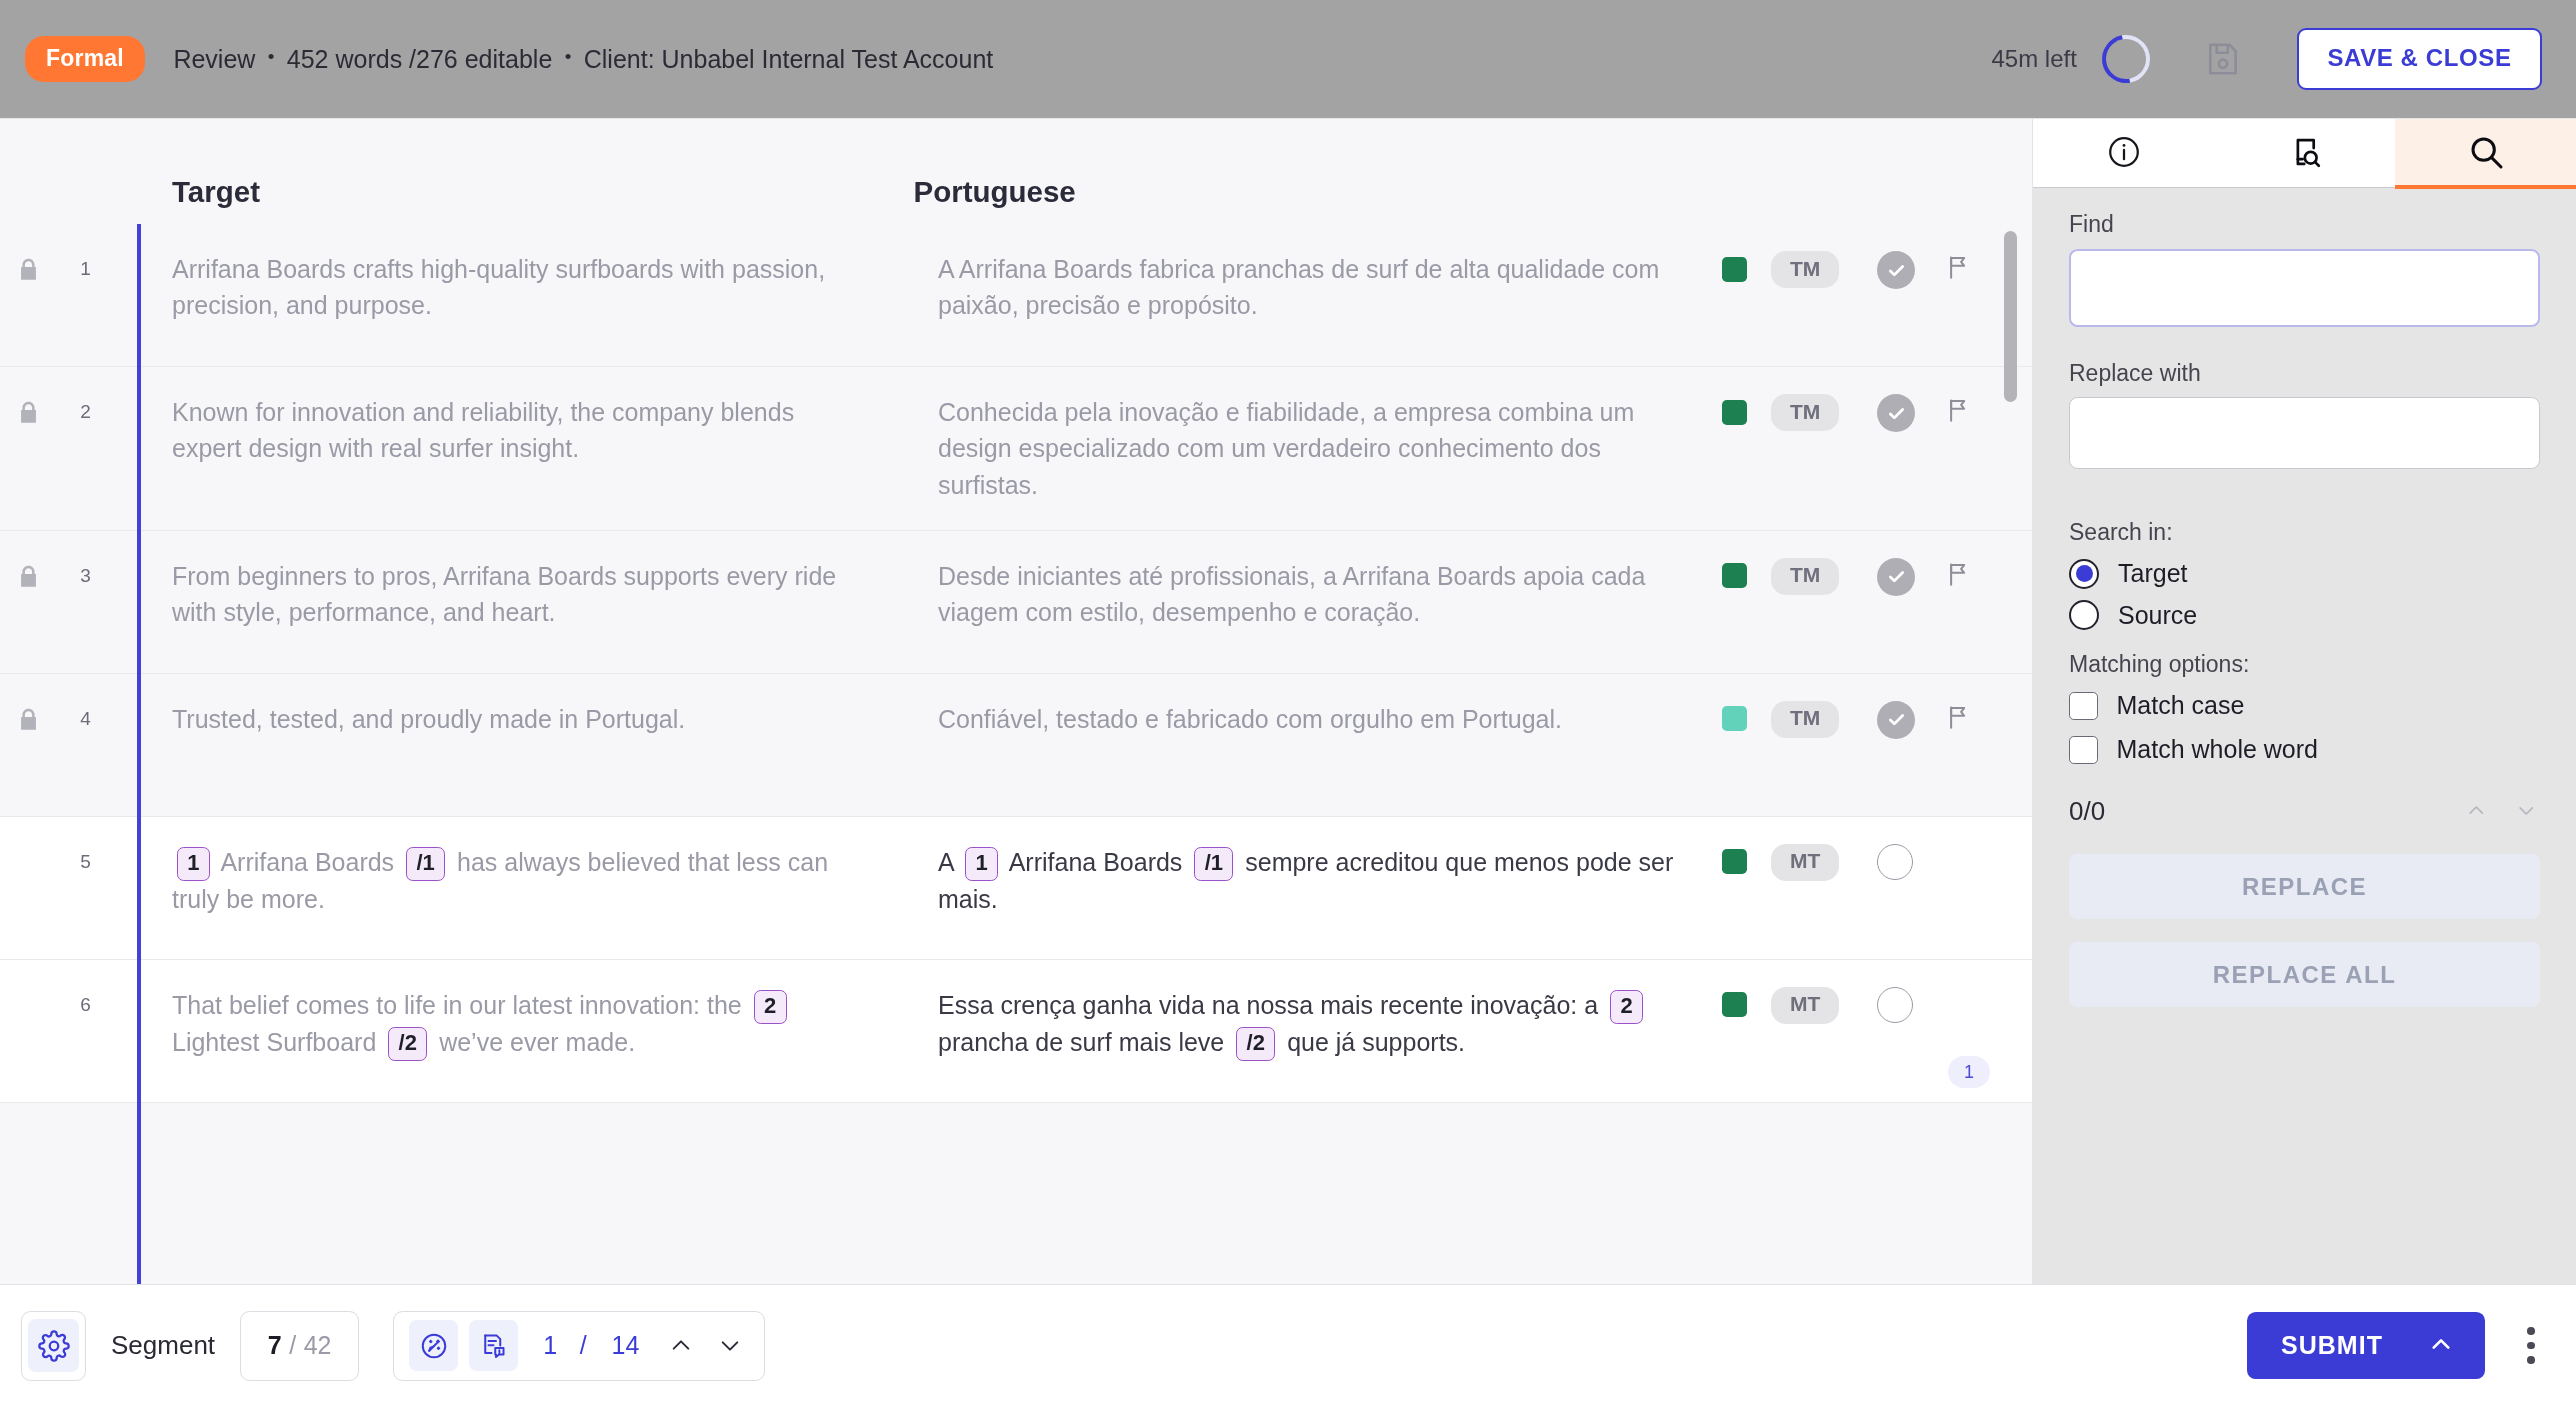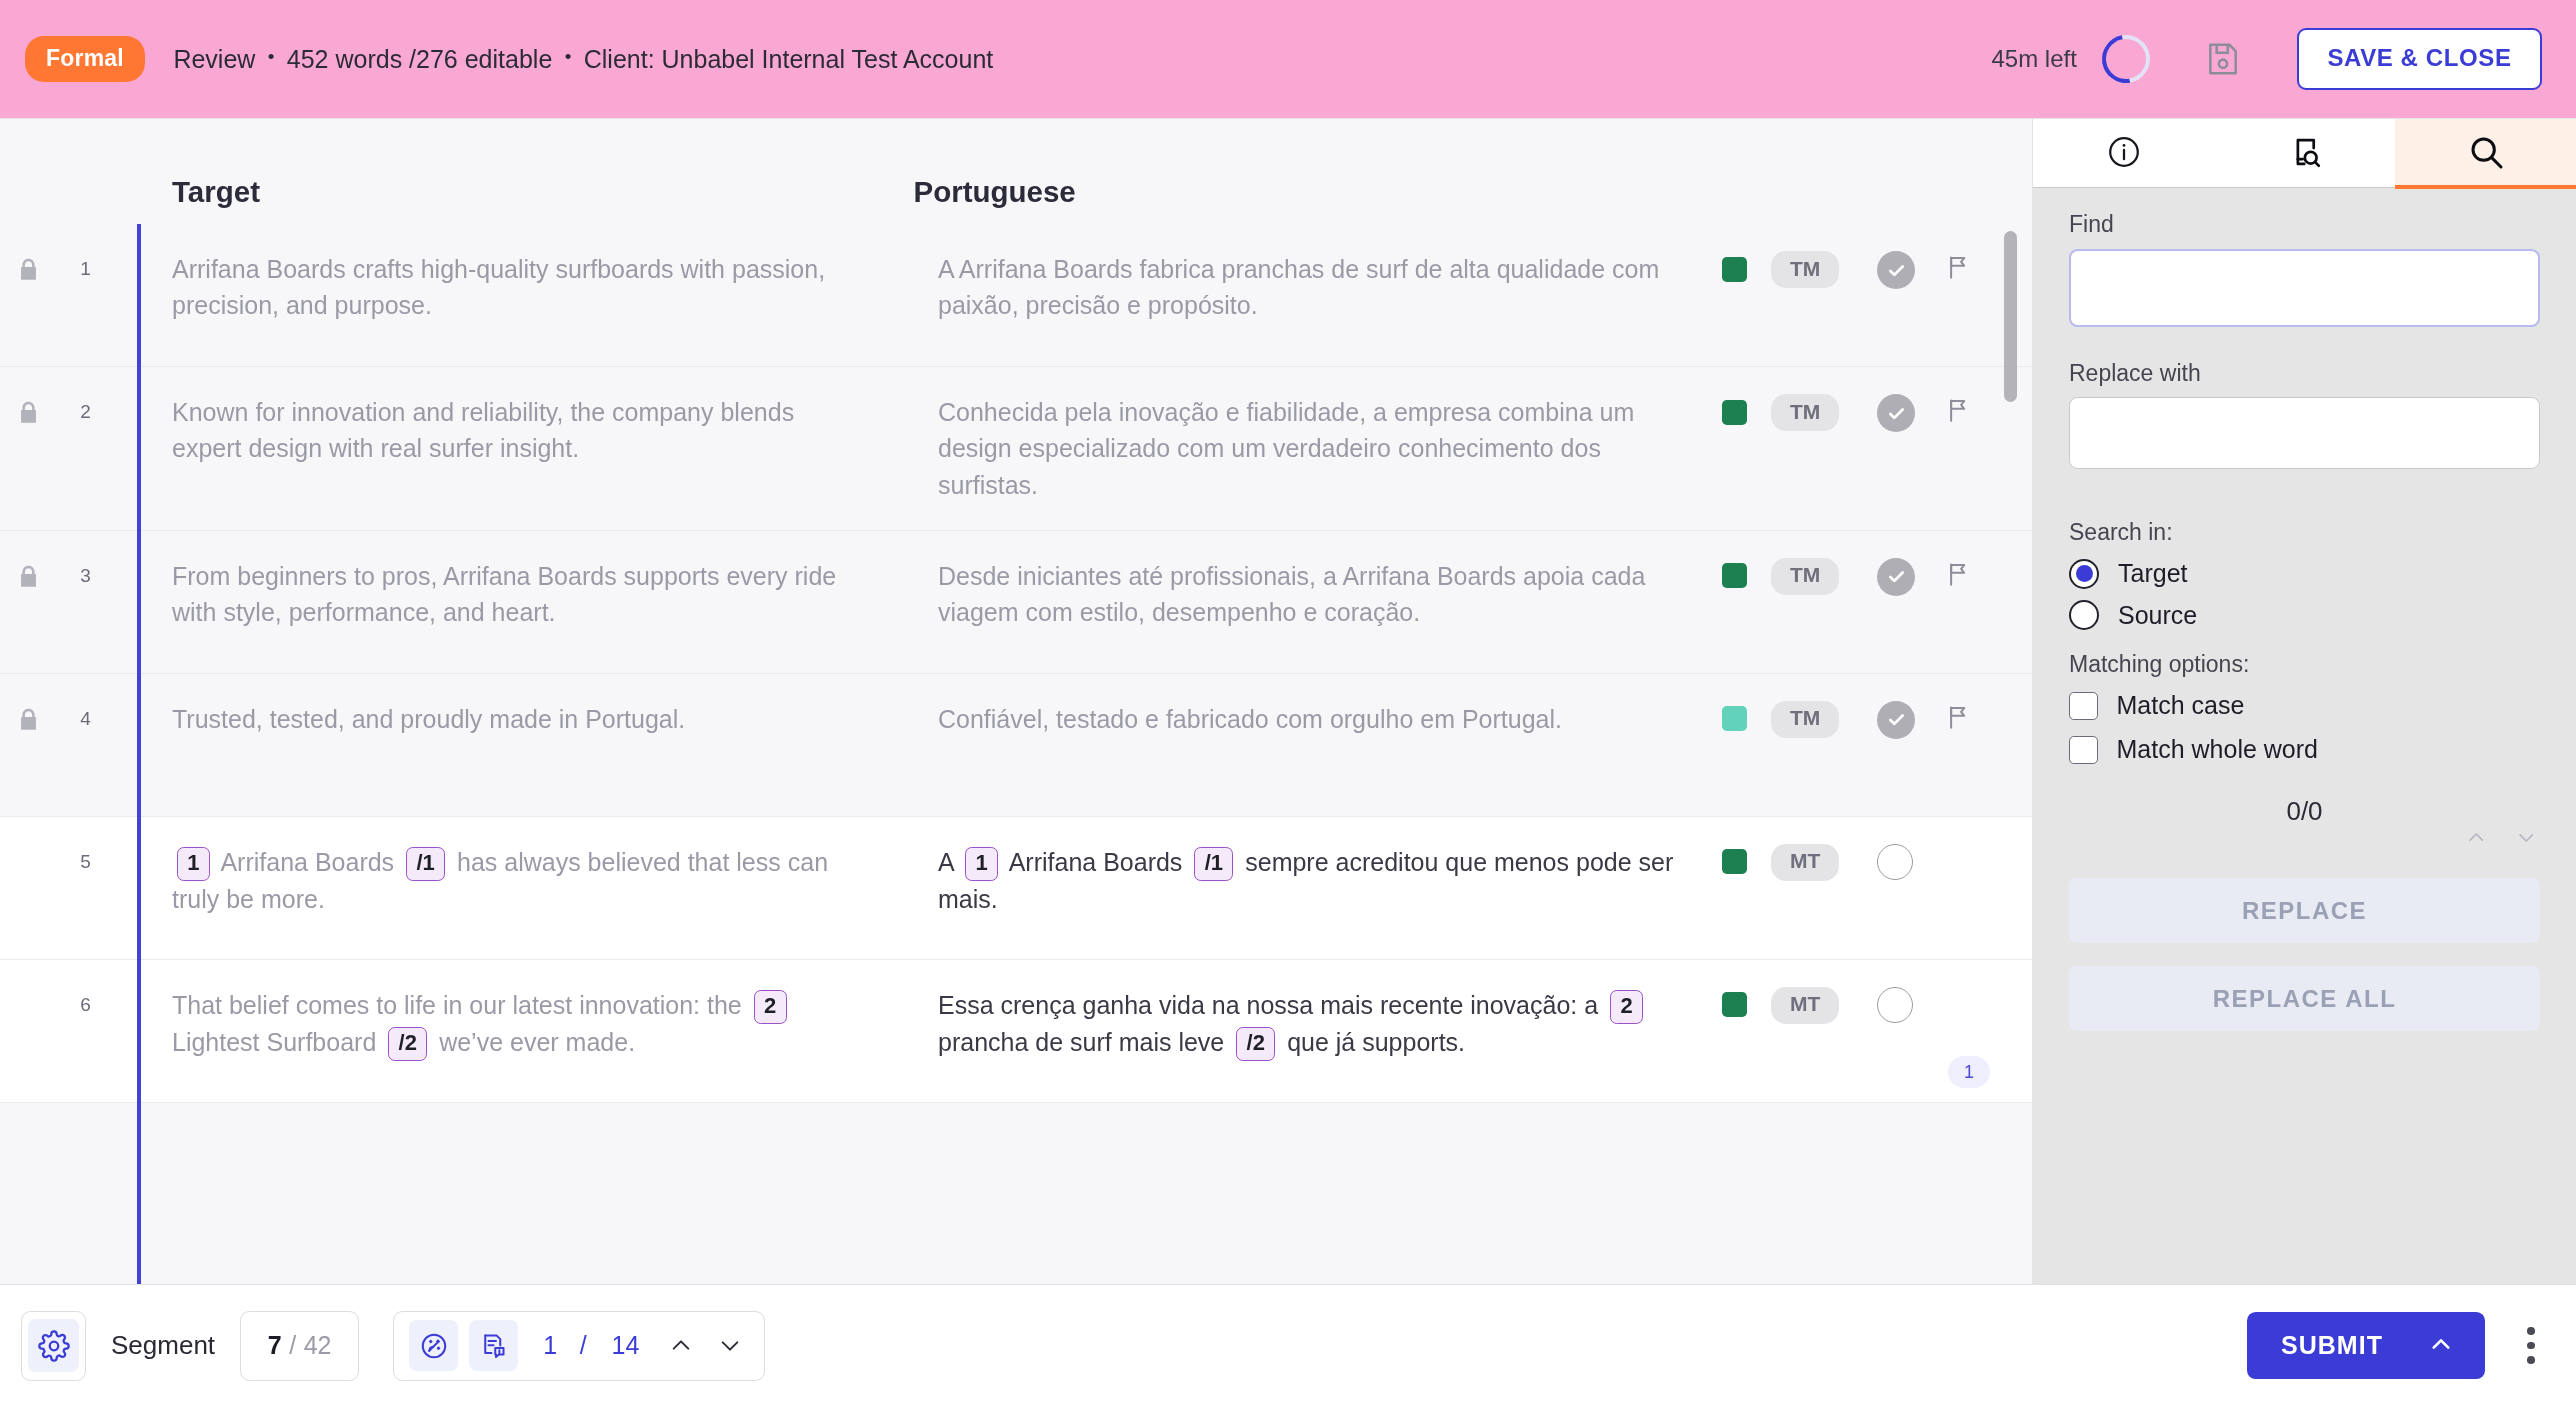--- a/index.html
+++ b/index.html
@@ -7,21 +7,21 @@
     width: 2576px; height: 1406px;
     font-family: "Liberation Sans", sans-serif;
     background: #ffffff;
     overflow: hidden;
   }
   .app { position: relative; width: 2576px; height: 1406px; display: flex; flex-direction: column; }
 
   
   .header {
     height: 119px; flex: 0 0 119px;
-    background: #f9a8d4;
+    background: #a3a3a3;
     border-bottom: 1.9px solid #e6e6ea;
     display: flex; align-items: center;
     padding: 0 34px 0 25px;
   }
   .formal-pill {
     background: #ff7733; color: #fff;
     font-size: 23px; font-weight: 600;
     border-radius: 19px;
     padding: 8.6px 21px 10.5px;
     letter-spacing: 0.2px;
@@ -172,21 +172,21 @@
     width: 30px; height: 30px; border-radius: 50%;
     border: 2.9px solid #22222c; background: #fff;
     display: flex; align-items: center; justify-content: center;
   }
   .radio .inner { width: 17px; height: 17px; border-radius: 50%; background: #3b3bd6; }
   .radio-label { font-size: 25px; color: #1d1d27; }
   .chk-row { display: flex; align-items: center; gap: 19px; margin-bottom: 15px; cursor: pointer; }
   .chk { width: 28.5px; height: 28.5px; border: 1.9px solid #6b6b78; border-radius: 4.8px; background: #fff; }
   .chk-label { font-size: 25px; color: #1d1d27; }
   .count-row {
-    display: flex; align-items: center; margin: 32px 0 27px; flex-direction: column;
+    display: flex; align-items: center; margin: 32px 0 27px;
   }
   .count-txt { font-size: 26px; color: #2b2b35; }
   .count-navs { margin-left: auto; display: flex; gap: 21px; }
   .btn-grey {
     width: 100%; height: 65px; border: none;
     background: #e8eaf4; color: #9ba1b5;
     font-size: 24px; font-weight: 600; letter-spacing: 1.5px;
     border-radius: 7.6px; margin-bottom: 23px; cursor: pointer;
     font-family: "Liberation Sans", sans-serif;
   }

